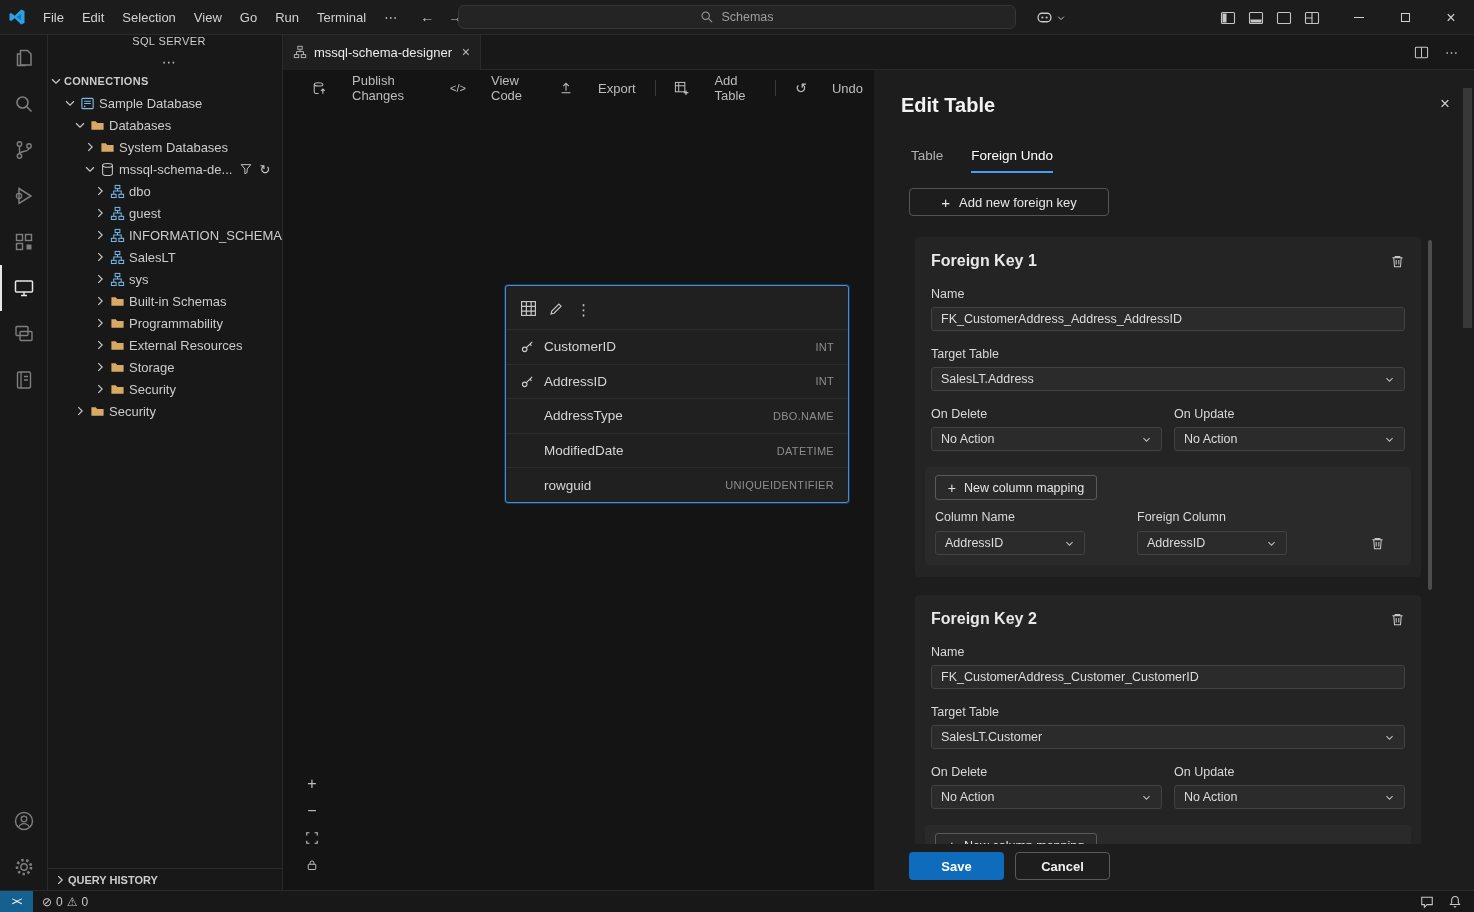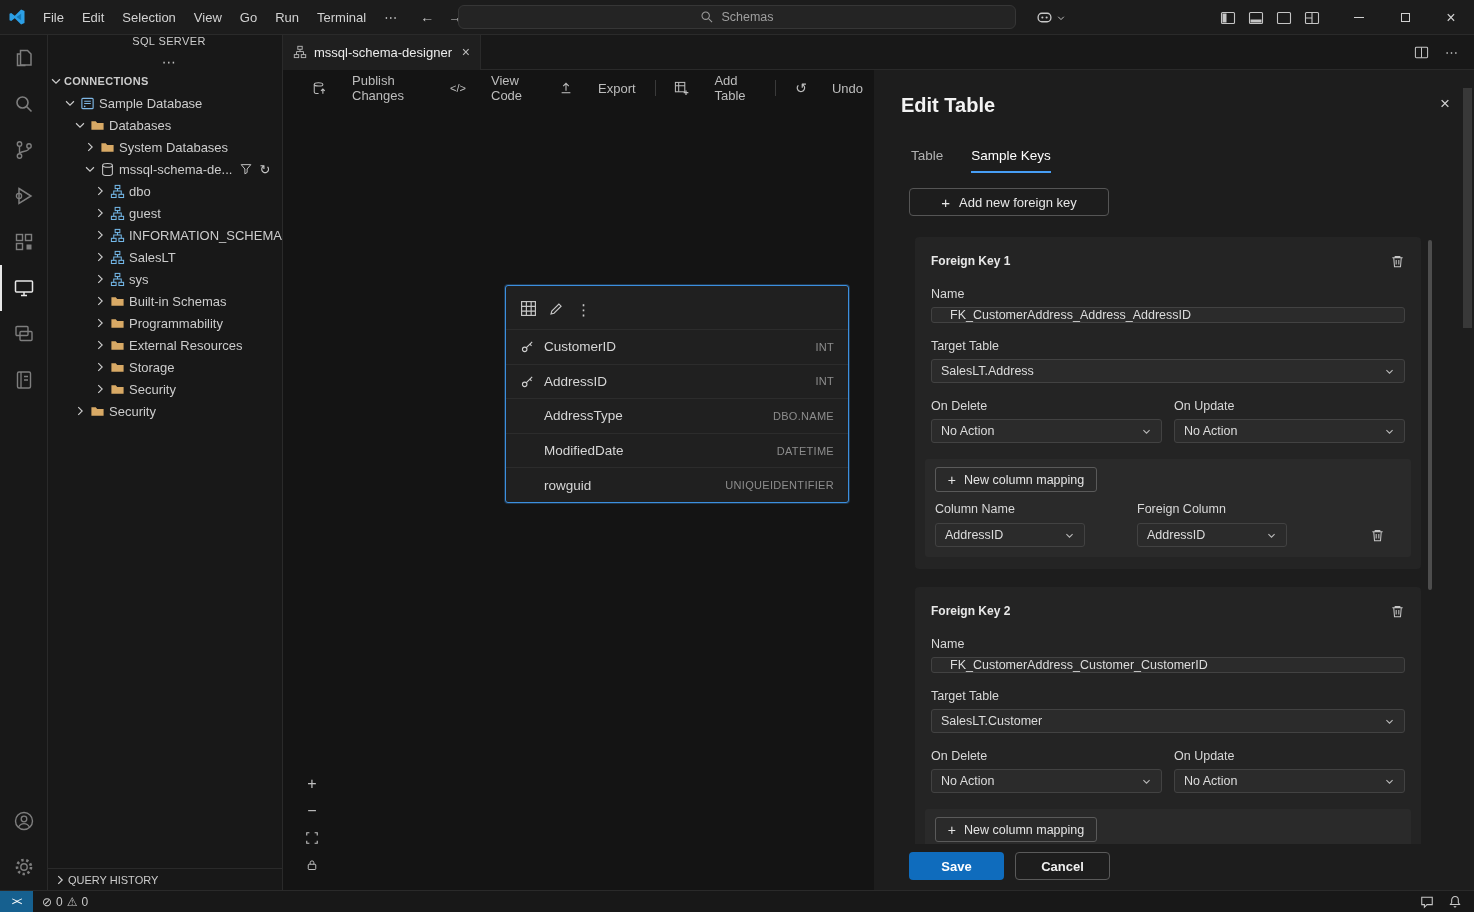--- a/index.html
+++ b/index.html
@@ -38,21 +38,21 @@
   .sb-header .ttl { flex:1; }
   .sb-ellipsis { color:#bdbdbd; font-size:14px; }
   .section-row { height:22px; display:flex; align-items:center; font-size:11px; font-weight:bold; color:#cccccc; letter-spacing:.3px; }
   .tree { flex:1; overflow:hidden; }
   .tree-row { height:22px; display:flex; align-items:center; color:#cccccc; font-size:13px; white-space:nowrap; cursor:default; }
   .tw { width:16px; height:16px; display:flex; align-items:center; justify-content:center; flex:none; }
   .ticon { width:18px; height:16px; display:flex; align-items:center; justify-content:center; flex:none; }
   .tlabel { margin-left:3px; overflow:hidden; text-overflow:ellipsis; }
   .lvl1 { padding-left:14px; } .lvl2 { padding-left:24px; } .lvl3 { padding-left:34px; } .lvl4 { padding-left:44px; }
   .inline-acts { display:flex; gap:6px; margin-left:7px; color:#c5c5c5; align-items:center; }
-  .qh-row { margin-top:auto; height:22px; border-top:1px solid #2a2a2a; display:flex; align-items:center; font-size:11px; font-weight:normal; color:#cccccc; padding-left:4px; }
+  .qh-row { margin-top:auto; height:22px; border-top:1px solid #2a2a2a; display:flex; align-items:center; font-size:11px; font-weight:bold; color:#cccccc; padding-left:4px; }
 
   
   .editor-group { flex:1; display:flex; flex-direction:column; background:#141414; min-width:0; }
   .tabbar { height:35px; background:#181818; border-bottom:1px solid #2a2a2a; display:flex; align-items:center; }
   .tab { width:198px; height:35px; background:#1f1f1f; display:flex; align-items:center; gap:7px; padding:0 10px; border-right:1px solid #2a2a2a; color:#ececec; font-size:13px; }
   .tab .tab-close { margin-left:auto; color:#bdbdbd; font-size:14px; }
   .tabbar-actions { margin-left:auto; display:flex; align-items:center; gap:16px; padding-right:16px; color:#c5c5c5; }
 
   .webview { flex:1; display:flex; min-height:0; }
   .canvas-col { width:591px; display:flex; flex-direction:column; background:#141414; position:relative; }
@@ -79,24 +79,24 @@
   .panel { flex:1; background:#1d1d1d; position:relative; min-width:0; }
   .panel-title { position:absolute; top:24px; left:27px; font-size:20px; font-weight:bold; color:#f2f2f2; }
   .panel-close { position:absolute; top:24px; right:24px; color:#cfcfcf; font-size:17px; }
   .panel-tabs { position:absolute; top:78px; left:37px; display:flex; gap:28px; font-size:13.5px; }
   .ptab { color:#b2b2b2; padding-bottom:8px; border-bottom:2px solid transparent; }
   .ptab.active { color:#ffffff; border-bottom-color:#479ef5; }
   .add-fk { position:absolute; top:118px; left:35px; width:200px; height:28px; border:1px solid #555555; border-radius:4px; background:transparent; display:flex; align-items:center; justify-content:center; gap:9px; color:#e8e8e8; font-size:13px; }
   .fk-scroll { position:absolute; top:167px; left:0; right:0; height:607px; overflow:hidden; padding:0 53px 0 41px; }
   .fk-card { background:#242424; border-radius:4px; padding:10px 16px 12px; margin-bottom:18px; }
   .fk-head { display:flex; align-items:center; margin-top:4px; height:20px; }
-  .fk-title { font-size:12px; font-weight:bold; color:#e8e8e8; }
+  .fk-title { font-size:16px; font-weight:bold; color:#e8e8e8; }
   .fk-head .trash { margin-left:auto; }
   .flabel { margin:16px 0 5px; font-size:12.5px; color:#d8d8d8; line-height:15px; }
-  .tinput { width:100%; height:16px; background:#2b2b2b; border:1px solid #424242; border-radius:3px; color:#dcdcdc; font-size:12.5px; padding:0 18px; font-family:"Liberation Sans",sans-serif; }
+  .tinput { width:100%; height:24px; background:#2b2b2b; border:1px solid #424242; border-radius:3px; color:#dcdcdc; font-size:12.5px; padding:0 9px; font-family:"Liberation Sans",sans-serif; }
   .select { height:24px; background:#2b2b2b; border:1px solid #424242; border-radius:3px; color:#dcdcdc; font-size:12.5px; display:flex; align-items:center; padding:0 9px; }
   .select .chev { margin-left:auto; }
   .two-col { display:flex; gap:12px; }
   .two-col .col { flex:1; min-width:0; }
   .map-block { margin-top:16px; margin-left:-6px; margin-right:-6px; background:#2a2a2a; border-radius:3px; padding:8px 10px 10px; }
   .map-btn { width:162px; height:25px; border:1px solid #5a5a5a; border-radius:3px; background:transparent; display:flex; align-items:center; justify-content:center; gap:8px; color:#e4e4e4; font-size:12.5px; }
   .map-labels { display:flex; margin-top:10px; font-size:12.5px; color:#d8d8d8; }
   .map-l1 { width:202px; }
   .map-selects { display:flex; margin-top:7px; align-items:center; }
   .map-sel { width:150px; }
@@ -657,21 +657,21 @@
           </div>
         </div>
       </div>
 
       <div class="panel">
         <div class="panel-title">Edit Table</div>
         <span class="panel-close">×</span>
 
         <div class="panel-tabs">
           <span class="ptab">Table</span>
-          <span class="ptab active">Sample Keys</span>
+          <span class="ptab active">Foreign Undo</span>
         </div>
 
         <div class="add-fk">
           <span style="font-size:15px;">+</span>
           <span>Add new foreign key</span>
         </div>
 
         <div class="fk-scroll">
 
           <div class="fk-card">

